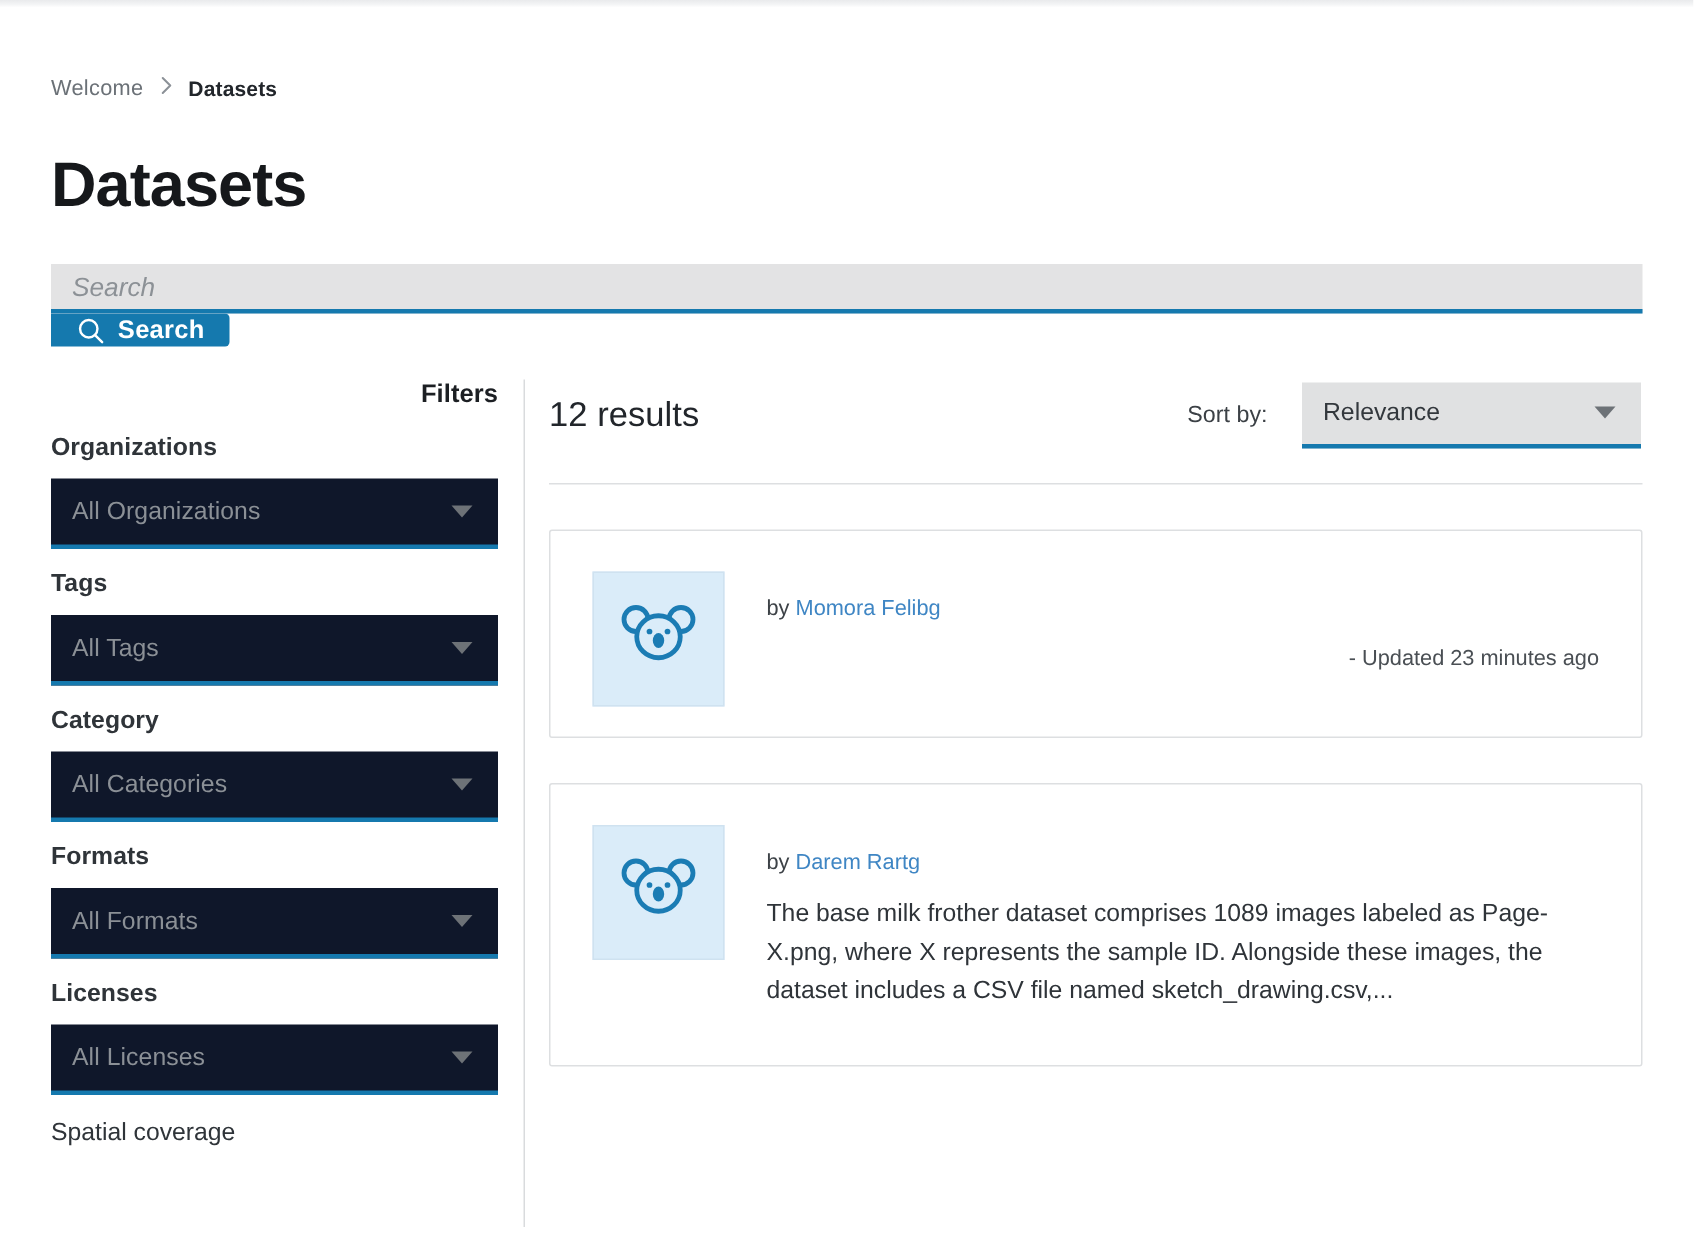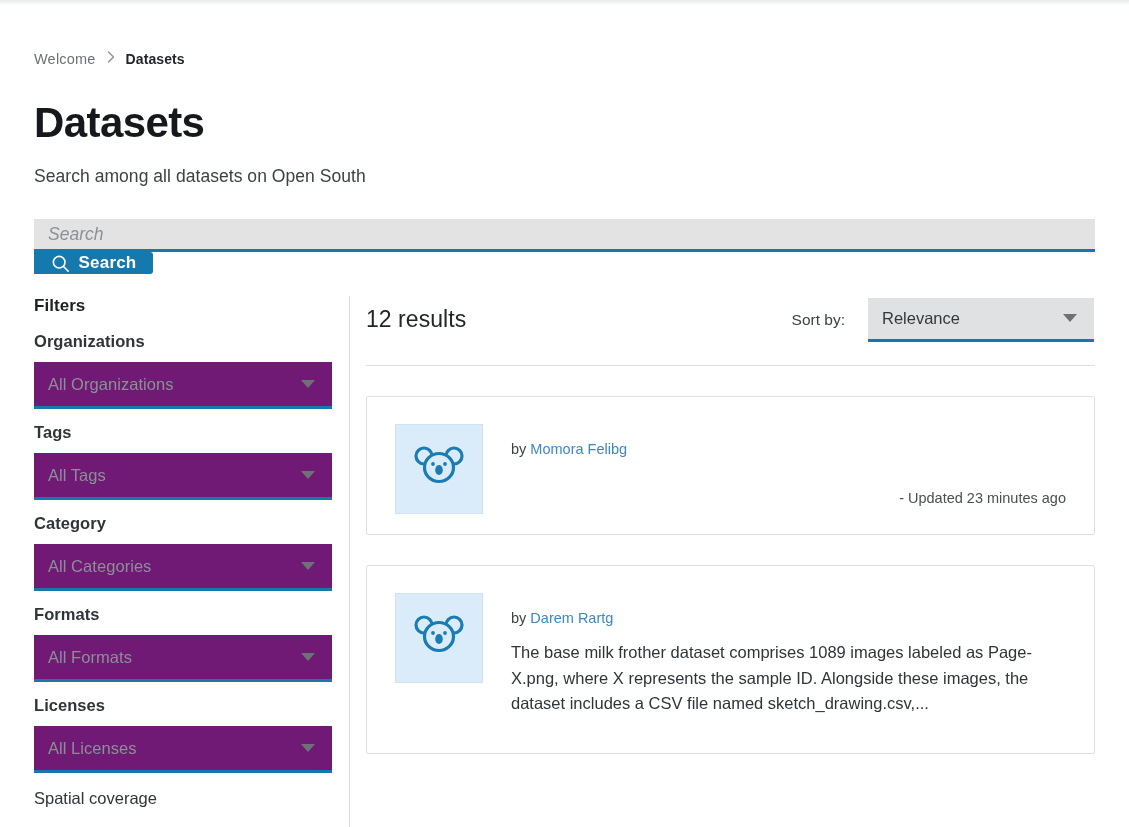--- a/index.html
+++ b/index.html
@@ -146,33 +146,34 @@
     min-width: 0;
   }
 
   
   .filters-heading {
     font-size: 17px;
     font-weight: 700;
     color: #1c1f23;
     margin: 0 0 16px 0;
     letter-spacing: .05px;
+    text-align: right;
   }
   .filter-group { margin-bottom: 14px; }
   .filter-label {
     font-size: 16.5px;
     color: #2f3439;
     margin-bottom: 11px;
     letter-spacing: .05px;
     font-weight: bold;
   }
   .filter-select {
     position: relative;
     height: 47px;
-    background: #701a75;
+    background: #0f172a;
     border-bottom: 3px solid #1579ae;
     display: flex;
     align-items: center;
     padding: 0 14px;
     cursor: pointer;
     user-select: none;
   }
   .filter-select .sel-value {
     font-size: 16.5px;
     color: #8b9096;
@@ -281,42 +282,41 @@
   .card-desc {
     font-size: 16.5px;
     color: #2f3439;
     line-height: 1.55;
     margin-top: 14px;
   }
   .card-updated {
     text-align: right;
     font-size: 14.5px;
     color: #4a4f54;
-    margin-top: 33px;
+    margin-top: 17px;
   }
 </style>
 </head>
 <body>
 
 <div class="top-strip"></div>
 
 <div class="page">
 
   <nav class="breadcrumb">
     <a class="crumb-link" href="#">Welcome</a>
     <span class="crumb-sep">
       <svg width="8" height="12" viewBox="0 0 8 12" fill="none" aria-hidden="true">
         <path d="M1.5 1L6.5 6L1.5 11" stroke="#8d9298" stroke-width="1.4" stroke-linecap="round" stroke-linejoin="round"></path>
       </svg>
     </span>
     <span class="crumb-current">Datasets</span>
   </nav>
 
   <h1 class="page-title">Datasets</h1>
-  <div class="page-subtitle">Search among all datasets on Open South</div>
 
   <div class="search-bar">
     <div class="search-field-wrap">
       <input class="search-input" type="text" placeholder="Search" style="">
     </div>
     <button class="search-button">
       <span>
         <svg width="19" height="19" viewBox="0 0 20 20" fill="none" aria-hidden="true">
           <circle cx="8.6" cy="8.6" r="6.1" stroke="#ffffff" stroke-width="1.7"></circle>
           <path d="M13.2 13.2L18 18" stroke="#ffffff" stroke-width="1.7" stroke-linecap="round"></path>

